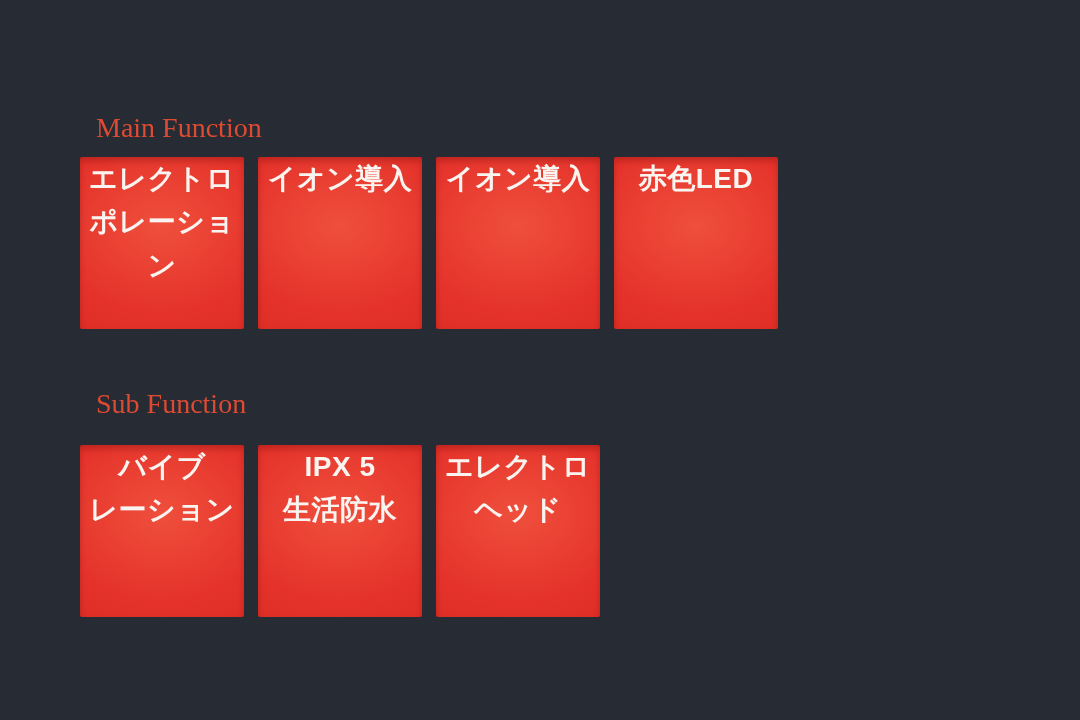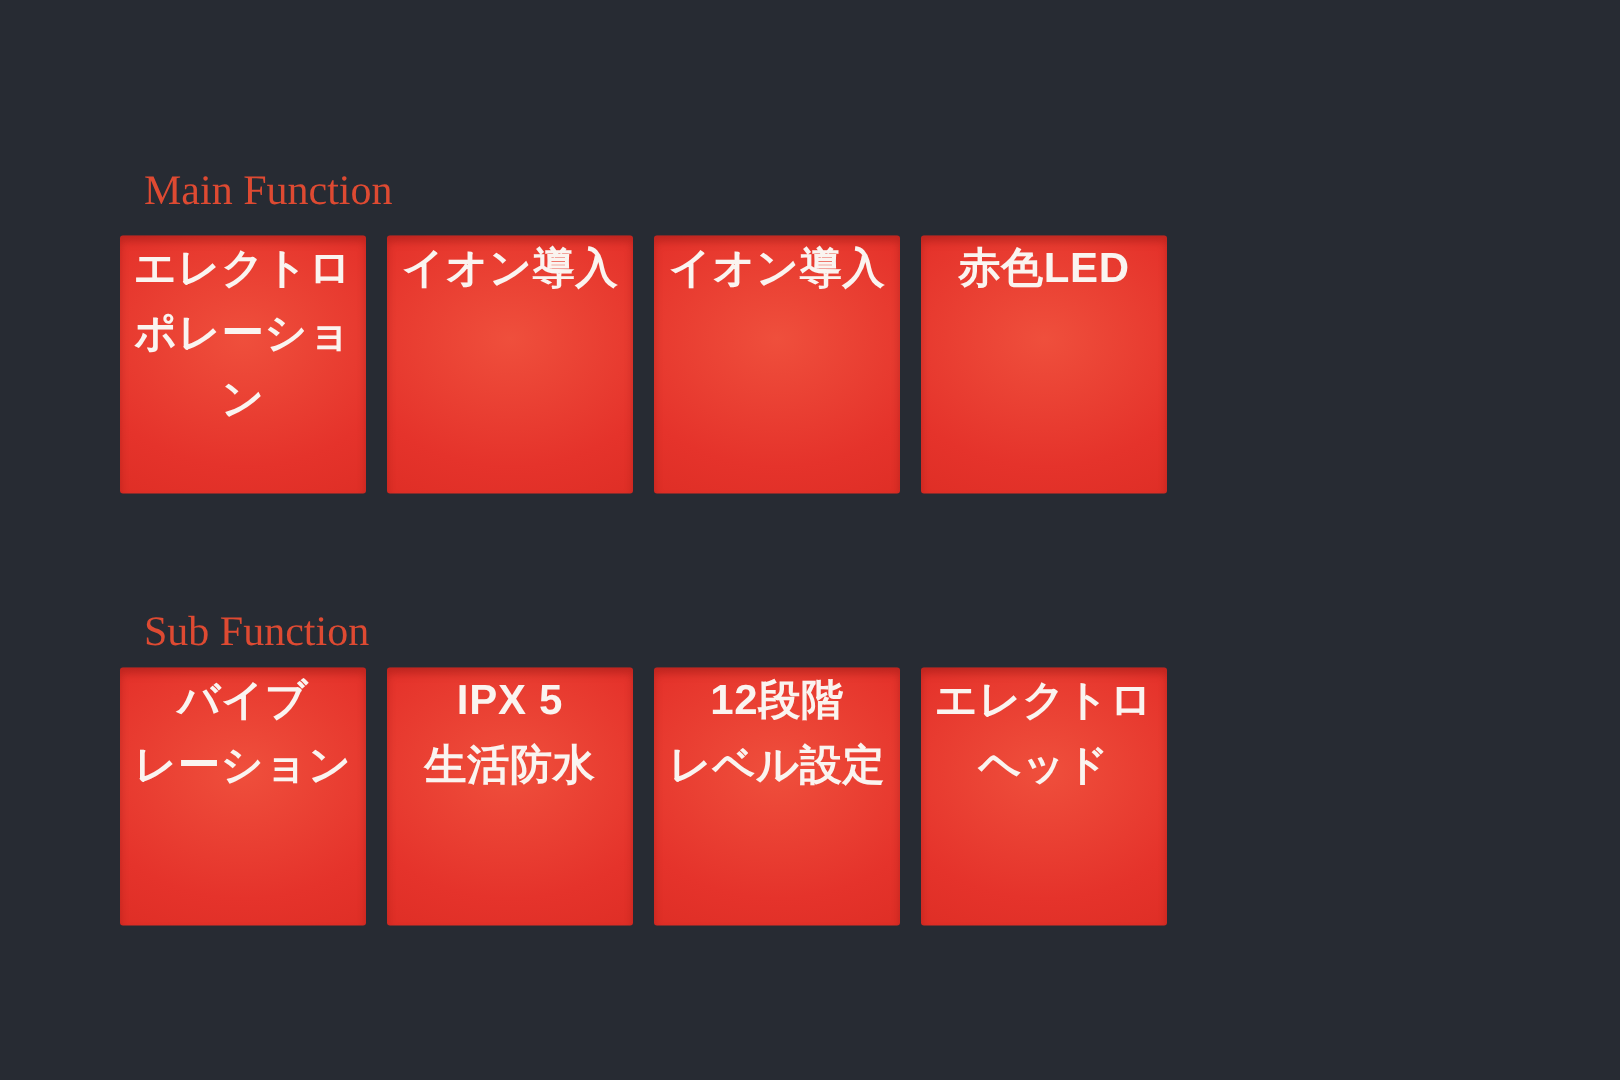--- a/index.html
+++ b/index.html
@@ -20,21 +20,21 @@
     left: 80px;
     margin: 16px;
     font-family: Liberation Serif, serif;
     font-weight: 500;
     font-size: 28px;
     line-height: 44px;
     letter-spacing: 0px;
     color: var(--accent, #de4a32);
   }
   .title-main { top: 90px; }
-  .title-sub  { top: 384px; }
+  .title-sub  { top: 366px; }
   .tile-row {
     position: absolute;
     left: 80px;
     display: flex;
     gap: 14px;
   }
   .row-main { top: 157px; }
   .row-sub  { top: 445px; }
   .tile {
     width: 164px;
@@ -88,22 +88,18 @@
   <div class="tile-row row-sub">
     <div class="tile">
       <span class="tile-label">バイブ
 レーション</span>
     </div>
     <div class="tile">
       <span class="tile-label">IPX 5
 生活防水</span>
     </div>
     <div class="tile">
-      <span class="tile-label">12段階
-レベル設定</span>
-    </div>
-    <div class="tile">
       <span class="tile-label">エレクトロ
 ヘッド</span>
     </div>
   </div>
 
 </div>
 
 </body></html>

